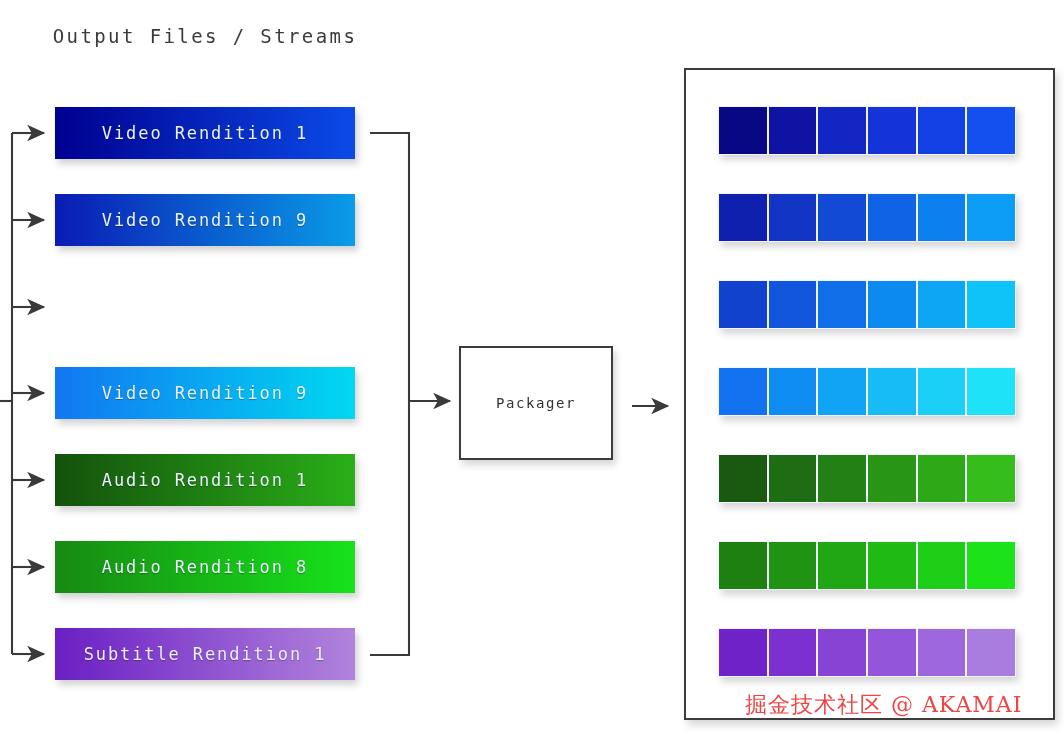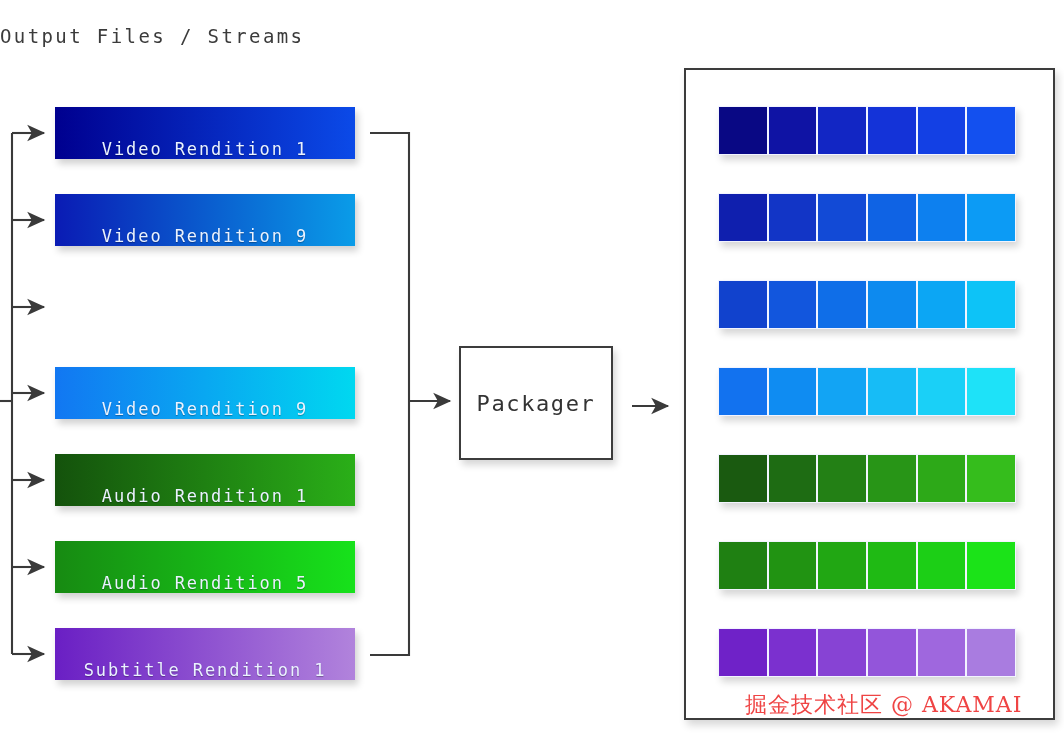--- a/index.html
+++ b/index.html
@@ -11,30 +11,31 @@
   }
   #stage{position:relative;width:1064px;height:737px;}
 
   .hdr{
     position:absolute;
     font-family:"DejaVu Sans Mono","Liberation Mono",monospace;
     font-size:19px;
     letter-spacing:2.4px;
     color:#3b3b3b;
     white-space:nowrap;
+    text-align:center;
   }
   #title-left{left:0;width:410px;top:25px;}
   #title-right{left:686px;width:364px;top:25px;}
 
   
   .rend{
     position:absolute;
     left:55px;width:300px;height:52px;
     box-shadow:3px 5px 7px rgba(0,0,0,.18);
-    display:flex;align-items:flex-end;justify-content:center;
+    display:flex;align-items:center;justify-content:center;
   }
   .rend .lbl{
     font-family:"DejaVu Sans Mono","Liberation Mono",monospace;
     font-size:17px;
     letter-spacing:1.9px;
     color:#eaf2ff;
     white-space:nowrap;
     text-shadow:0 1px 1px rgba(0,0,0,.30);
   }
 
@@ -43,21 +44,21 @@
 
   
   #packager{
     position:absolute;left:459px;top:346px;width:150px;height:110px;
     background:#ffffff;border:2px solid #3c3c3c;
     box-shadow:3px 5px 7px rgba(0,0,0,.16);
     display:flex;align-items:center;justify-content:center;
   }
   #packager .lbl{
     font-family:"DejaVu Sans Mono","Liberation Mono",monospace;
-    font-size:22px;letter-spacing:1.6px;color:#333;
+    font-size:14px;letter-spacing:1.6px;color:#333;
   }
 
   
   #manifest-panel{
     position:absolute;left:684px;top:68px;width:367px;height:648px;
     background:#fff;border:2px solid #3c3c3c;
     box-shadow:3px 5px 8px rgba(0,0,0,.16);
   }
   .mrow{
     position:absolute;left:718px;width:298px;height:49px;
@@ -113,21 +114,21 @@
   <div class="rend" style="top: 194px; background: linear-gradient(to right, rgb(10, 27, 180) 0%, rgb(10, 156, 232) 100%);">
     <span class="lbl">Video Rendition 9</span>
   </div>
   <div class="rend" style="top: 367px; background: linear-gradient(to right, rgb(18, 119, 242) 0%, rgb(0, 216, 240) 100%);">
     <span class="lbl">Video Rendition 9</span>
   </div>
   <div class="rend" style="top: 454px; background: linear-gradient(to right, rgb(20, 82, 12) 0%, rgb(42, 175, 24) 100%);">
     <span class="lbl">Audio Rendition 1</span>
   </div>
   <div class="rend" style="top: 541px; background: linear-gradient(to right, rgb(23, 138, 18) 0%, rgb(23, 226, 27) 100%);">
-    <span class="lbl">Audio Rendition 5</span>
+    <span class="lbl">Audio Rendition 8</span>
   </div>
   <div class="rend" style="top: 628px; background: linear-gradient(to right, rgb(106, 31, 196) 0%, rgb(177, 131, 220) 100%);">
     <span class="lbl">Subtitle Rendition 1</span>
   </div>
 
   <div id="packager">
     <span class="lbl">Packager</span>
   </div>
 
   <div id="manifest-panel"></div>

